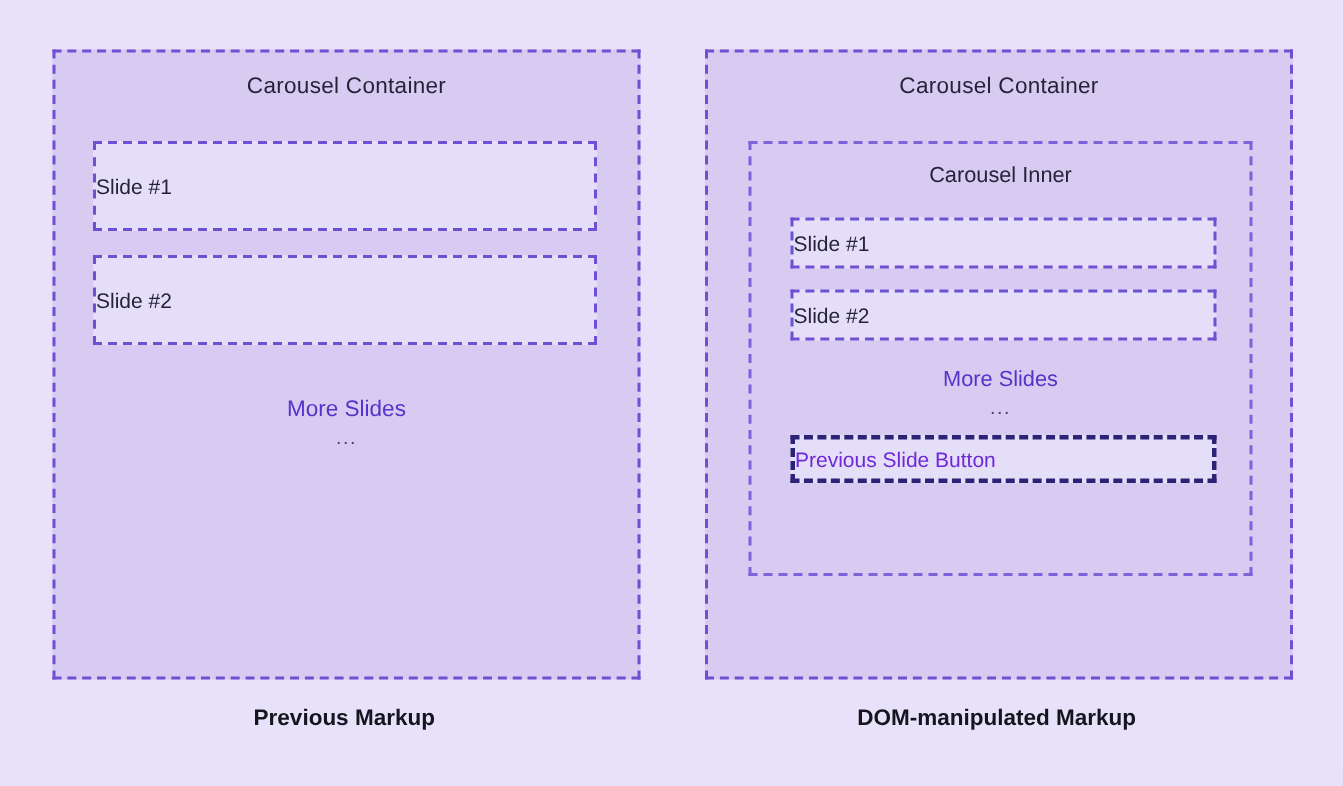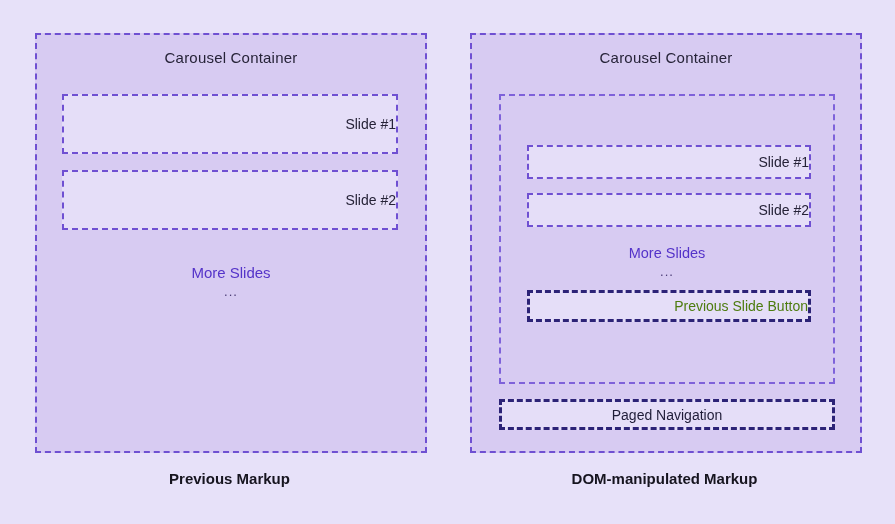--- a/index.html
+++ b/index.html
@@ -39,21 +39,21 @@
     letter-spacing: 0.2px;
   }
 
   
   .slide-box {
     position: absolute;
     background: #e5def8;
     border: 2px dashed #6f50d2;
     display: flex;
     align-items: center;
-    justify-content: flex-end;
+    justify-content: flex-start;
     font-size: 14px;
     color: #262338;
   }
 
   
   .left .slide-1 { left: 25px; top: 59px;  width: 336px; height: 60px; }
   .left .slide-2 { left: 25px; top: 135px; width: 336px; height: 60px; }
 
   .more-slides {
     position: absolute;
@@ -101,23 +101,23 @@
 
   .nav-button {
     position: absolute;
     left: 26px;
     width: 284px;
     height: 32px;
     background: #e5def8;
     border: 3px dashed #2c2377;
     display: flex;
     align-items: center;
-    justify-content: flex-end;
+    justify-content: flex-start;
     font-size: 14px;
-    color: #4d7c0f;
+    color: #6d28d9;
   }
   .carousel-inner .prev-button { top: 194px; }
   .carousel-inner .next-button { top: 236px; }
 
   .paged-nav {
     position: absolute;
     left: 27px;
     top: 364px;
     width: 336px;
     height: 31px;
@@ -162,38 +162,36 @@
     <div class="more-slides">More Slides</div>
     <div class="ellipsis">...</div>
   </div>
 
   <div class="caption left-cap">Previous Markup</div>
 
   <div class="panel right">
     <div class="container-title">Carousel Container</div>
 
     <div class="carousel-inner">
+      <div class="inner-title">Carousel Inner</div>
 
       <div class="slide-box slide-1">
         <span>Slide #1</span>
       </div>
 
       <div class="slide-box slide-2">
         <span>Slide #2</span>
       </div>
 
       <div class="more-slides">More Slides</div>
       <div class="ellipsis">...</div>
 
       <div class="nav-button prev-button">
         <span>Previous Slide Button</span>
       </div>
 
     </div>
 
-    <div class="paged-nav">
-      <span>Paged Navigation</span>
-    </div>
   </div>
 
   <div class="caption right-cap">DOM-manipulated Markup</div>
 
 </div>
 
 </body></html>

